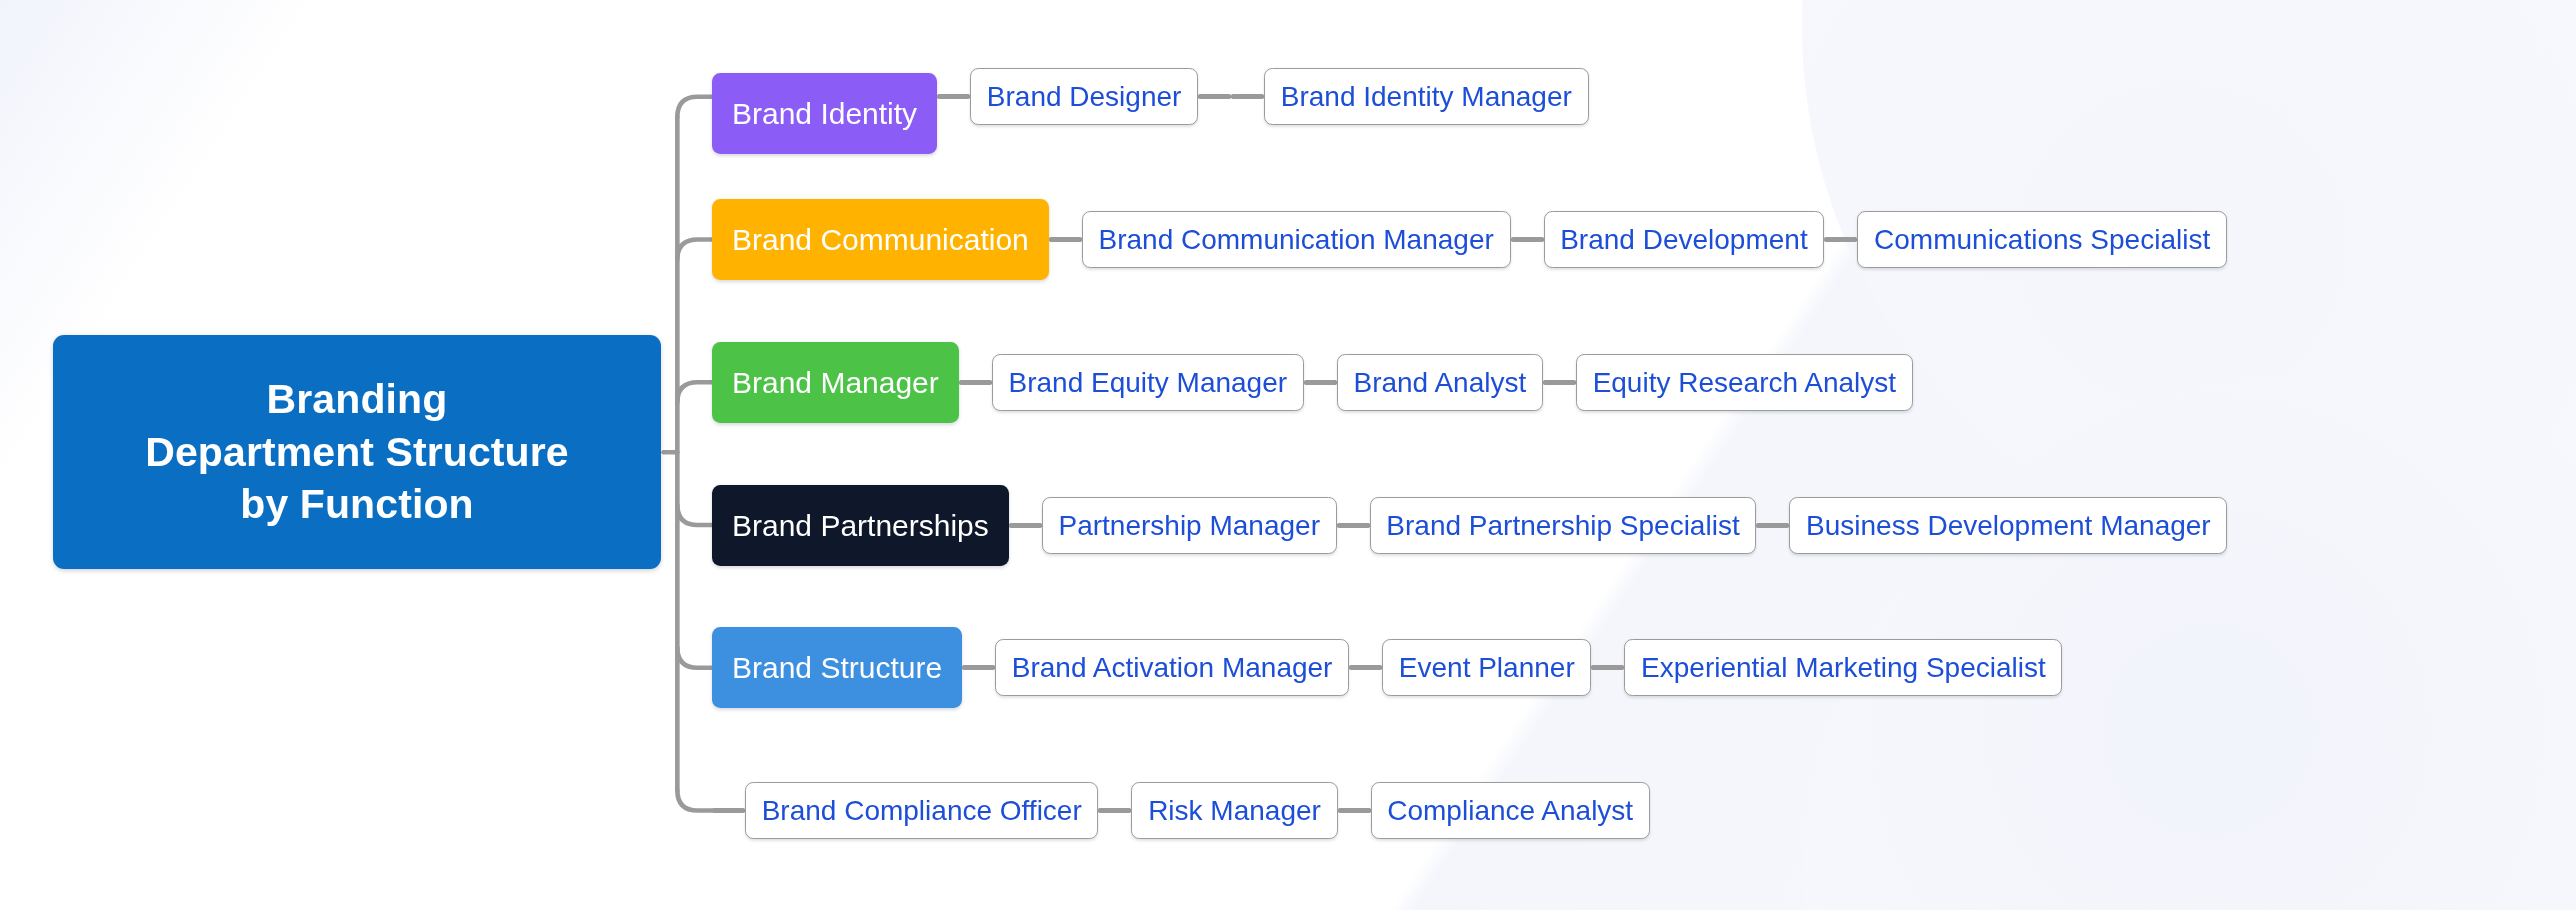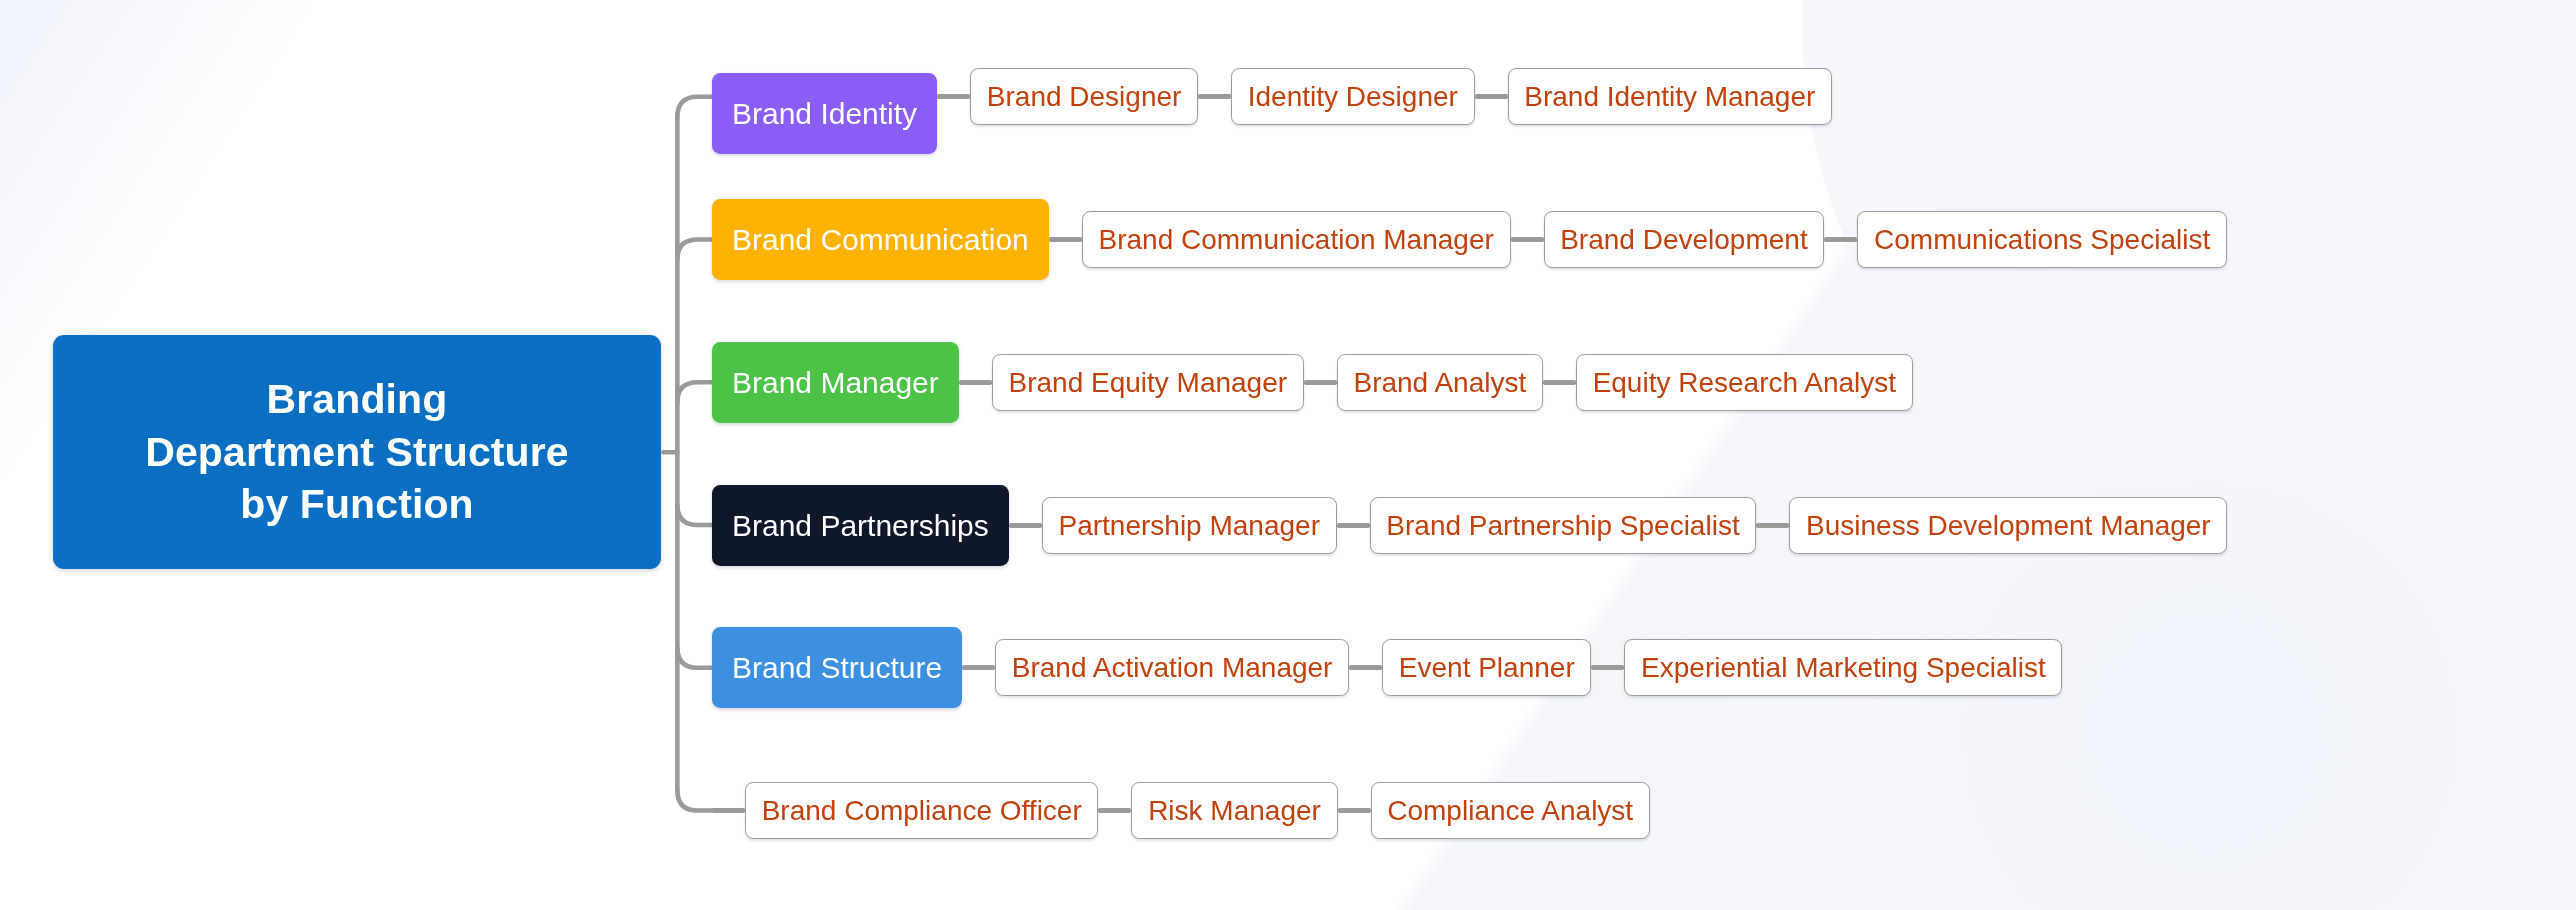--- a/index.html
+++ b/index.html
@@ -105,21 +105,21 @@
     border-radius: 1.8px;
   }
 
   .leaf-node {
     height: 57px;
     border: 1.8px solid #9b9b9b;
     border-radius: 8.3px;
     background:#ffffff;
     display:flex; align-items:center;
     padding: 0 15.7px;
-    color:#c2410c;
+    color:#1d4ed8;
     font-size: 28px;
     line-height:1;
     white-space:nowrap;
     box-shadow: 0 1.8px 2.8px rgba(90,95,110,0.18);
   }
 </style>
 </head>
 <body>
 
 <div id="bg-decor">
@@ -151,23 +151,20 @@
   <div id="branch-container">
       <div class="branch-row" style="top: 56px;">
         <div class="branch-node" style="background: #8b5cf6; margin-top: 34px;">
           <span>Brand Identity</span>
         </div>
         <div class="link" style="width: 33px;"></div>
         <div class="leaf-node">
           <span>Brand Designer</span>
         </div>
         <div class="link" style="width: 33px;"></div>
-        <div class="leaf-node">
-          <span>Identity Designer</span>
-        </div>
         <div class="link" style="width: 33px;"></div>
         <div class="leaf-node">
           <span>Brand Identity Manager</span>
         </div>
       </div>
       <div class="branch-row" style="top: 199px;">
         <div class="branch-node" style="background: rgb(255, 179, 0);">
           <span>Brand Communication</span>
         </div>
         <div class="link" style="width: 33px;"></div>

